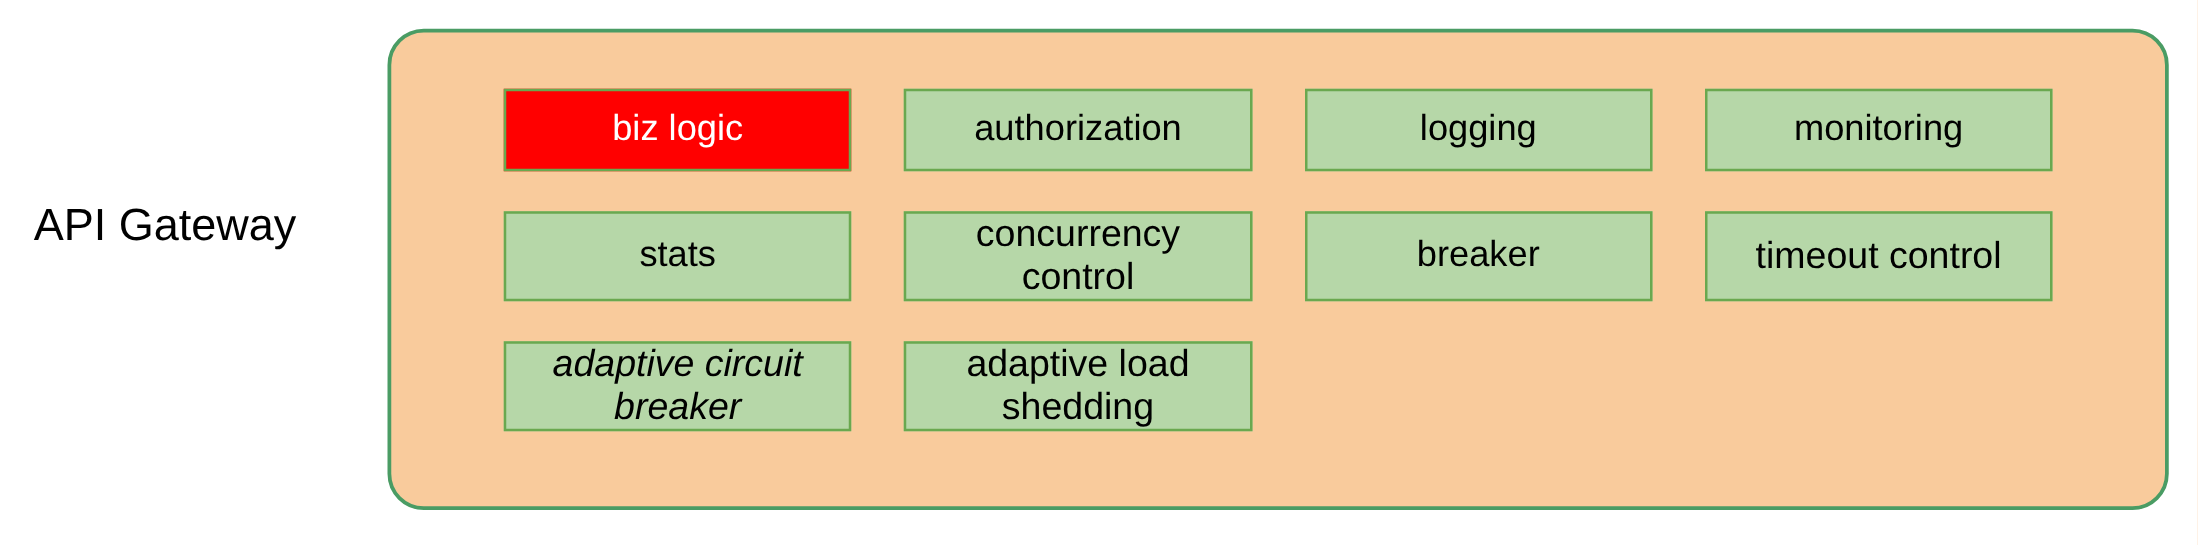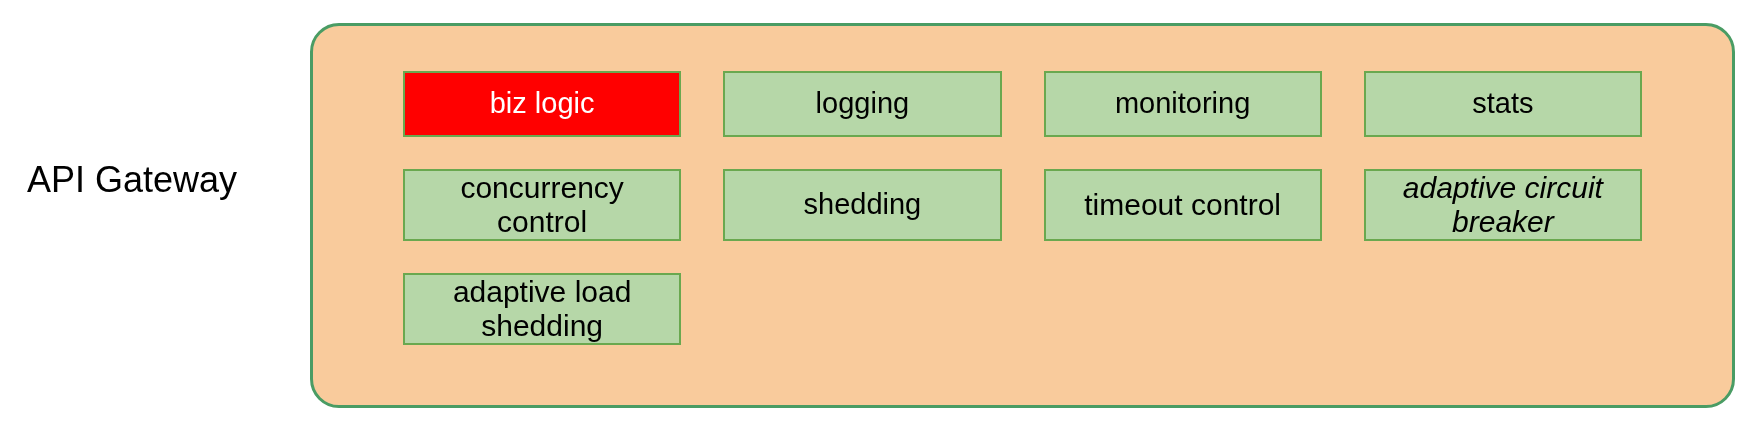--- a/index.html
+++ b/index.html
@@ -88,41 +88,44 @@
 
   <div class="gw-title">API Gateway</div>
 
   <div class="gw-container">
     <div class="gw-grid">
 
       <div class="gw-box red">
         <span class="lbl">biz logic</span>
       </div>
 
+      <div class="gw-box">
+        <span class="lbl">authorization</span>
+      </div>
 
 
       <div class="gw-box">
         <span class="lbl">logging</span>
       </div>
 
 
       <div class="gw-box">
         <span class="lbl">monitoring</span>
       </div>
 
       <div class="gw-box">
         <span class="lbl">stats</span>
       </div>
 
       <div class="gw-box small w180">
         <span class="lbl">concurrency control</span>
       </div>
 
       <div class="gw-box">
-        <span class="lbl">shedding</span>
+        <span class="lbl">breaker</span>
       </div>
 
       <div class="gw-box small">
         <span class="lbl">timeout control</span>
       </div>
 
       <div class="gw-box small w220">
         <span class="lbl">adaptive circuit breaker</span>
       </div>
 

